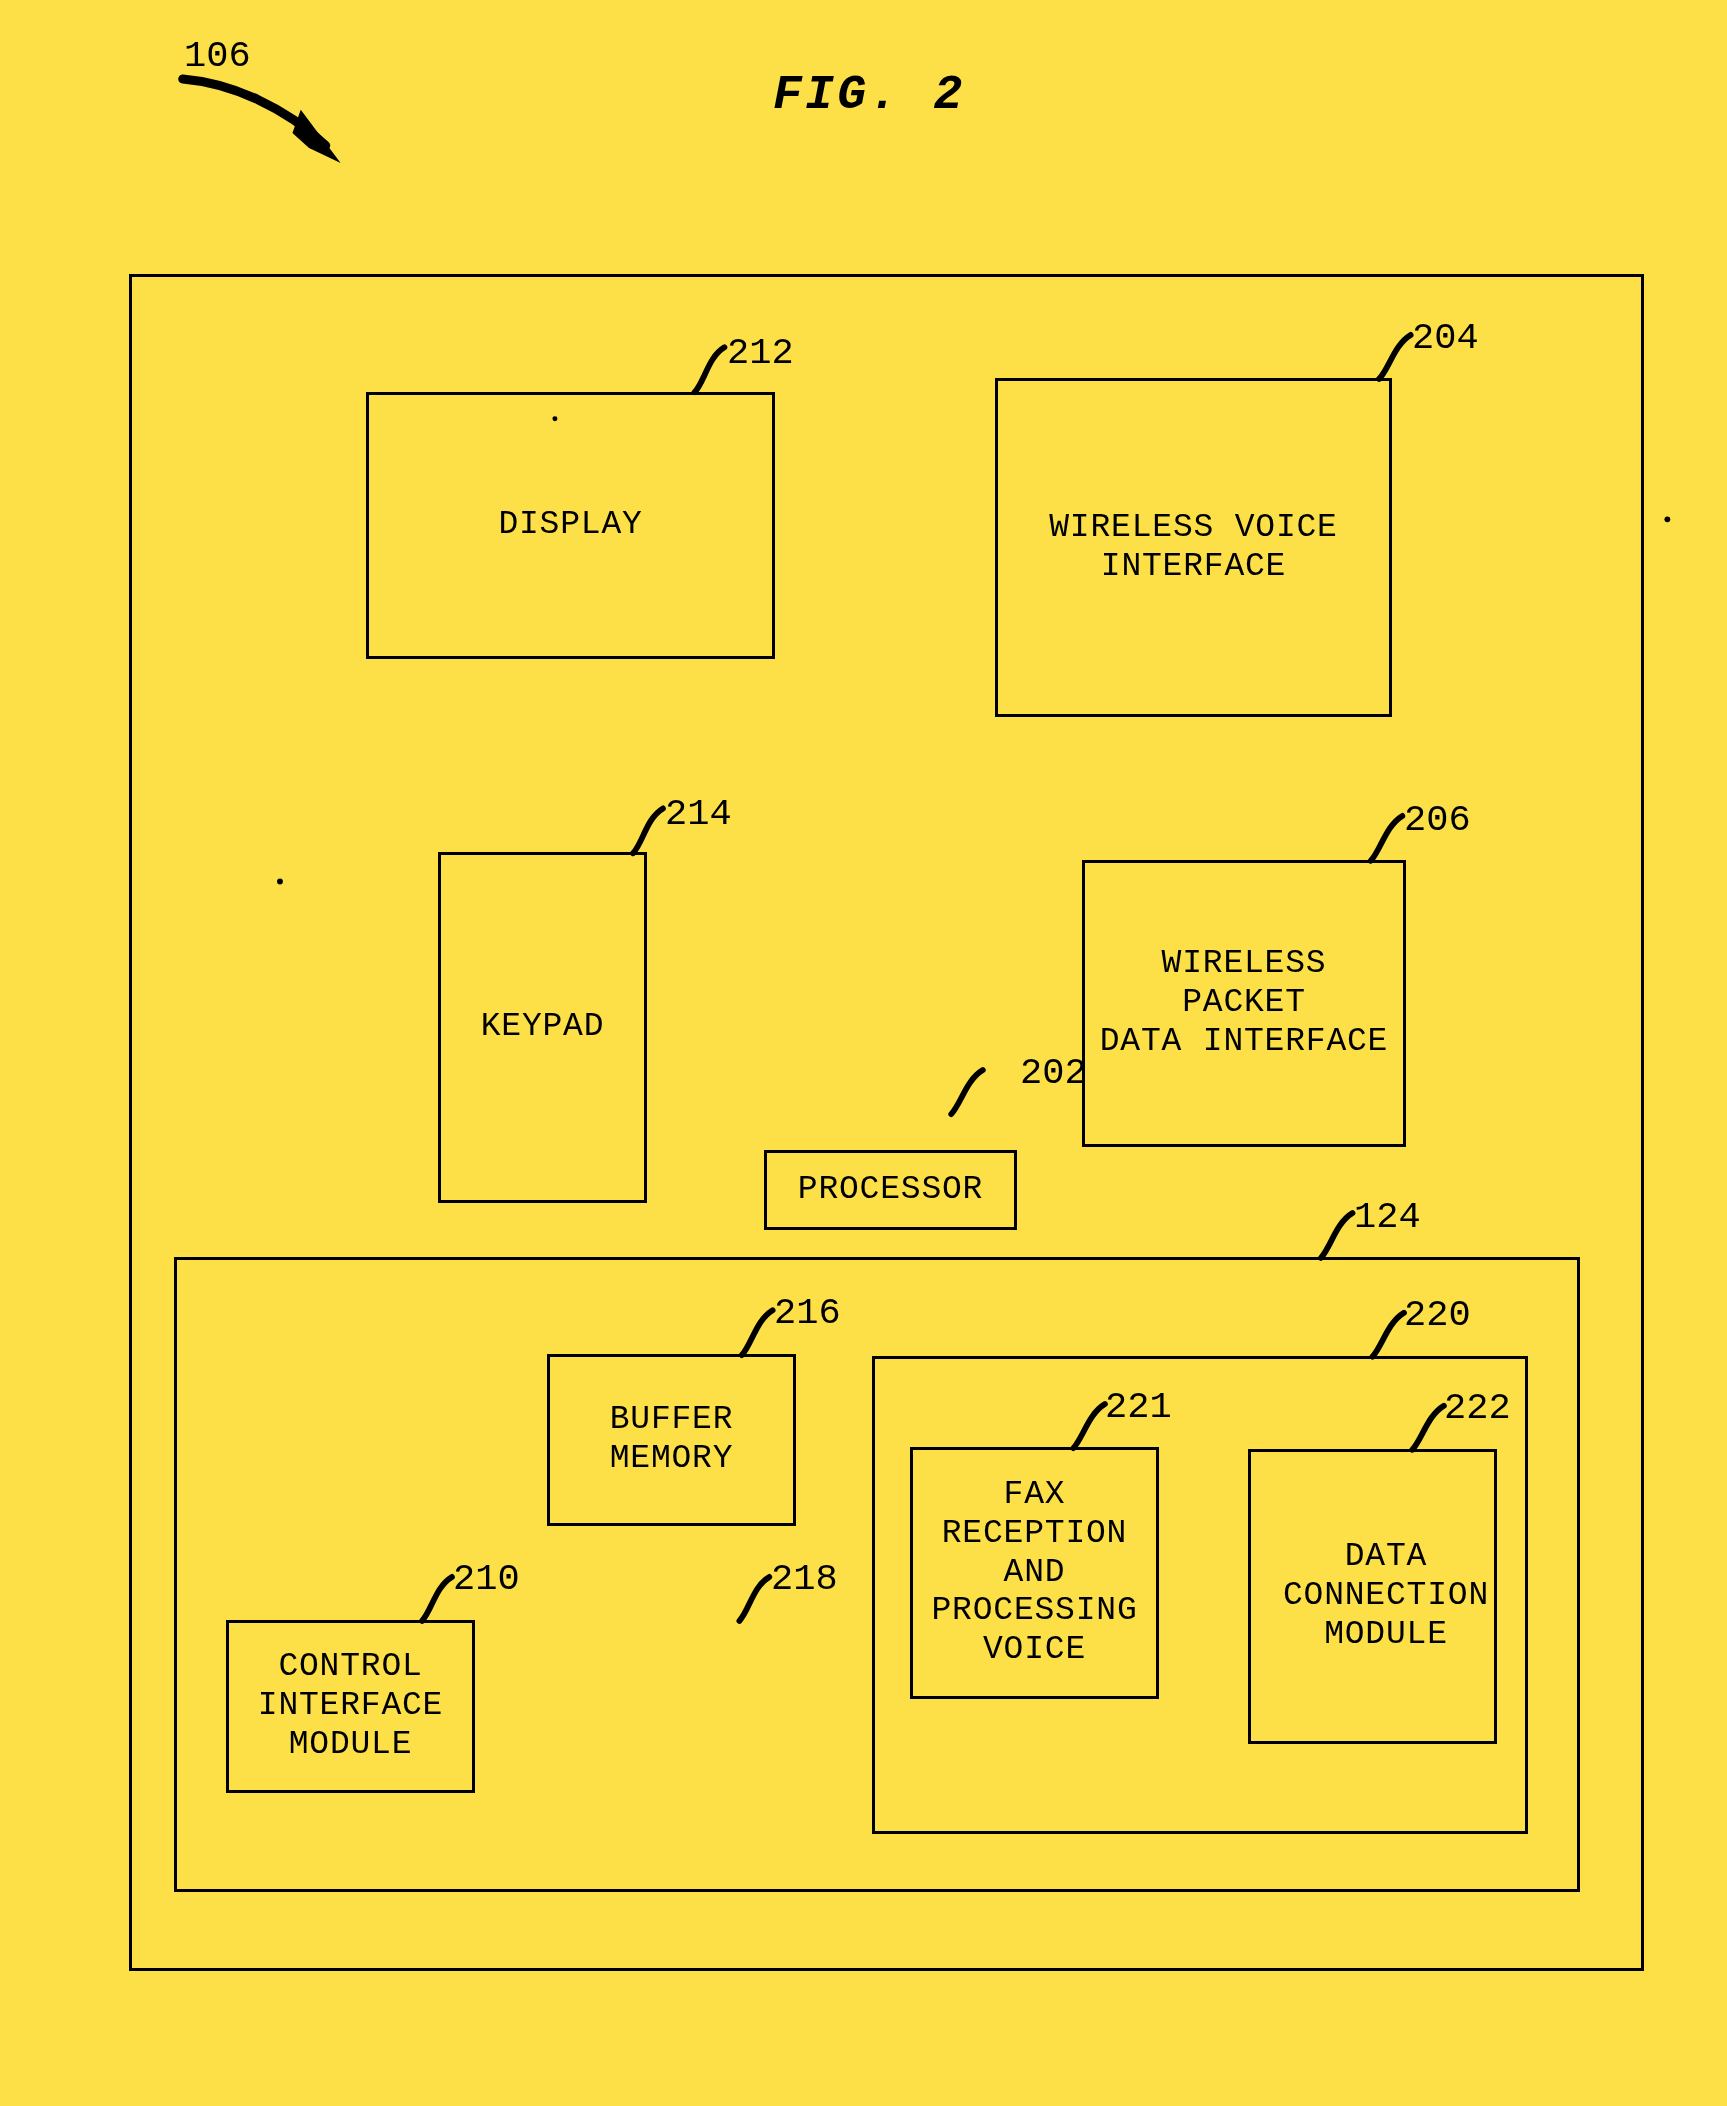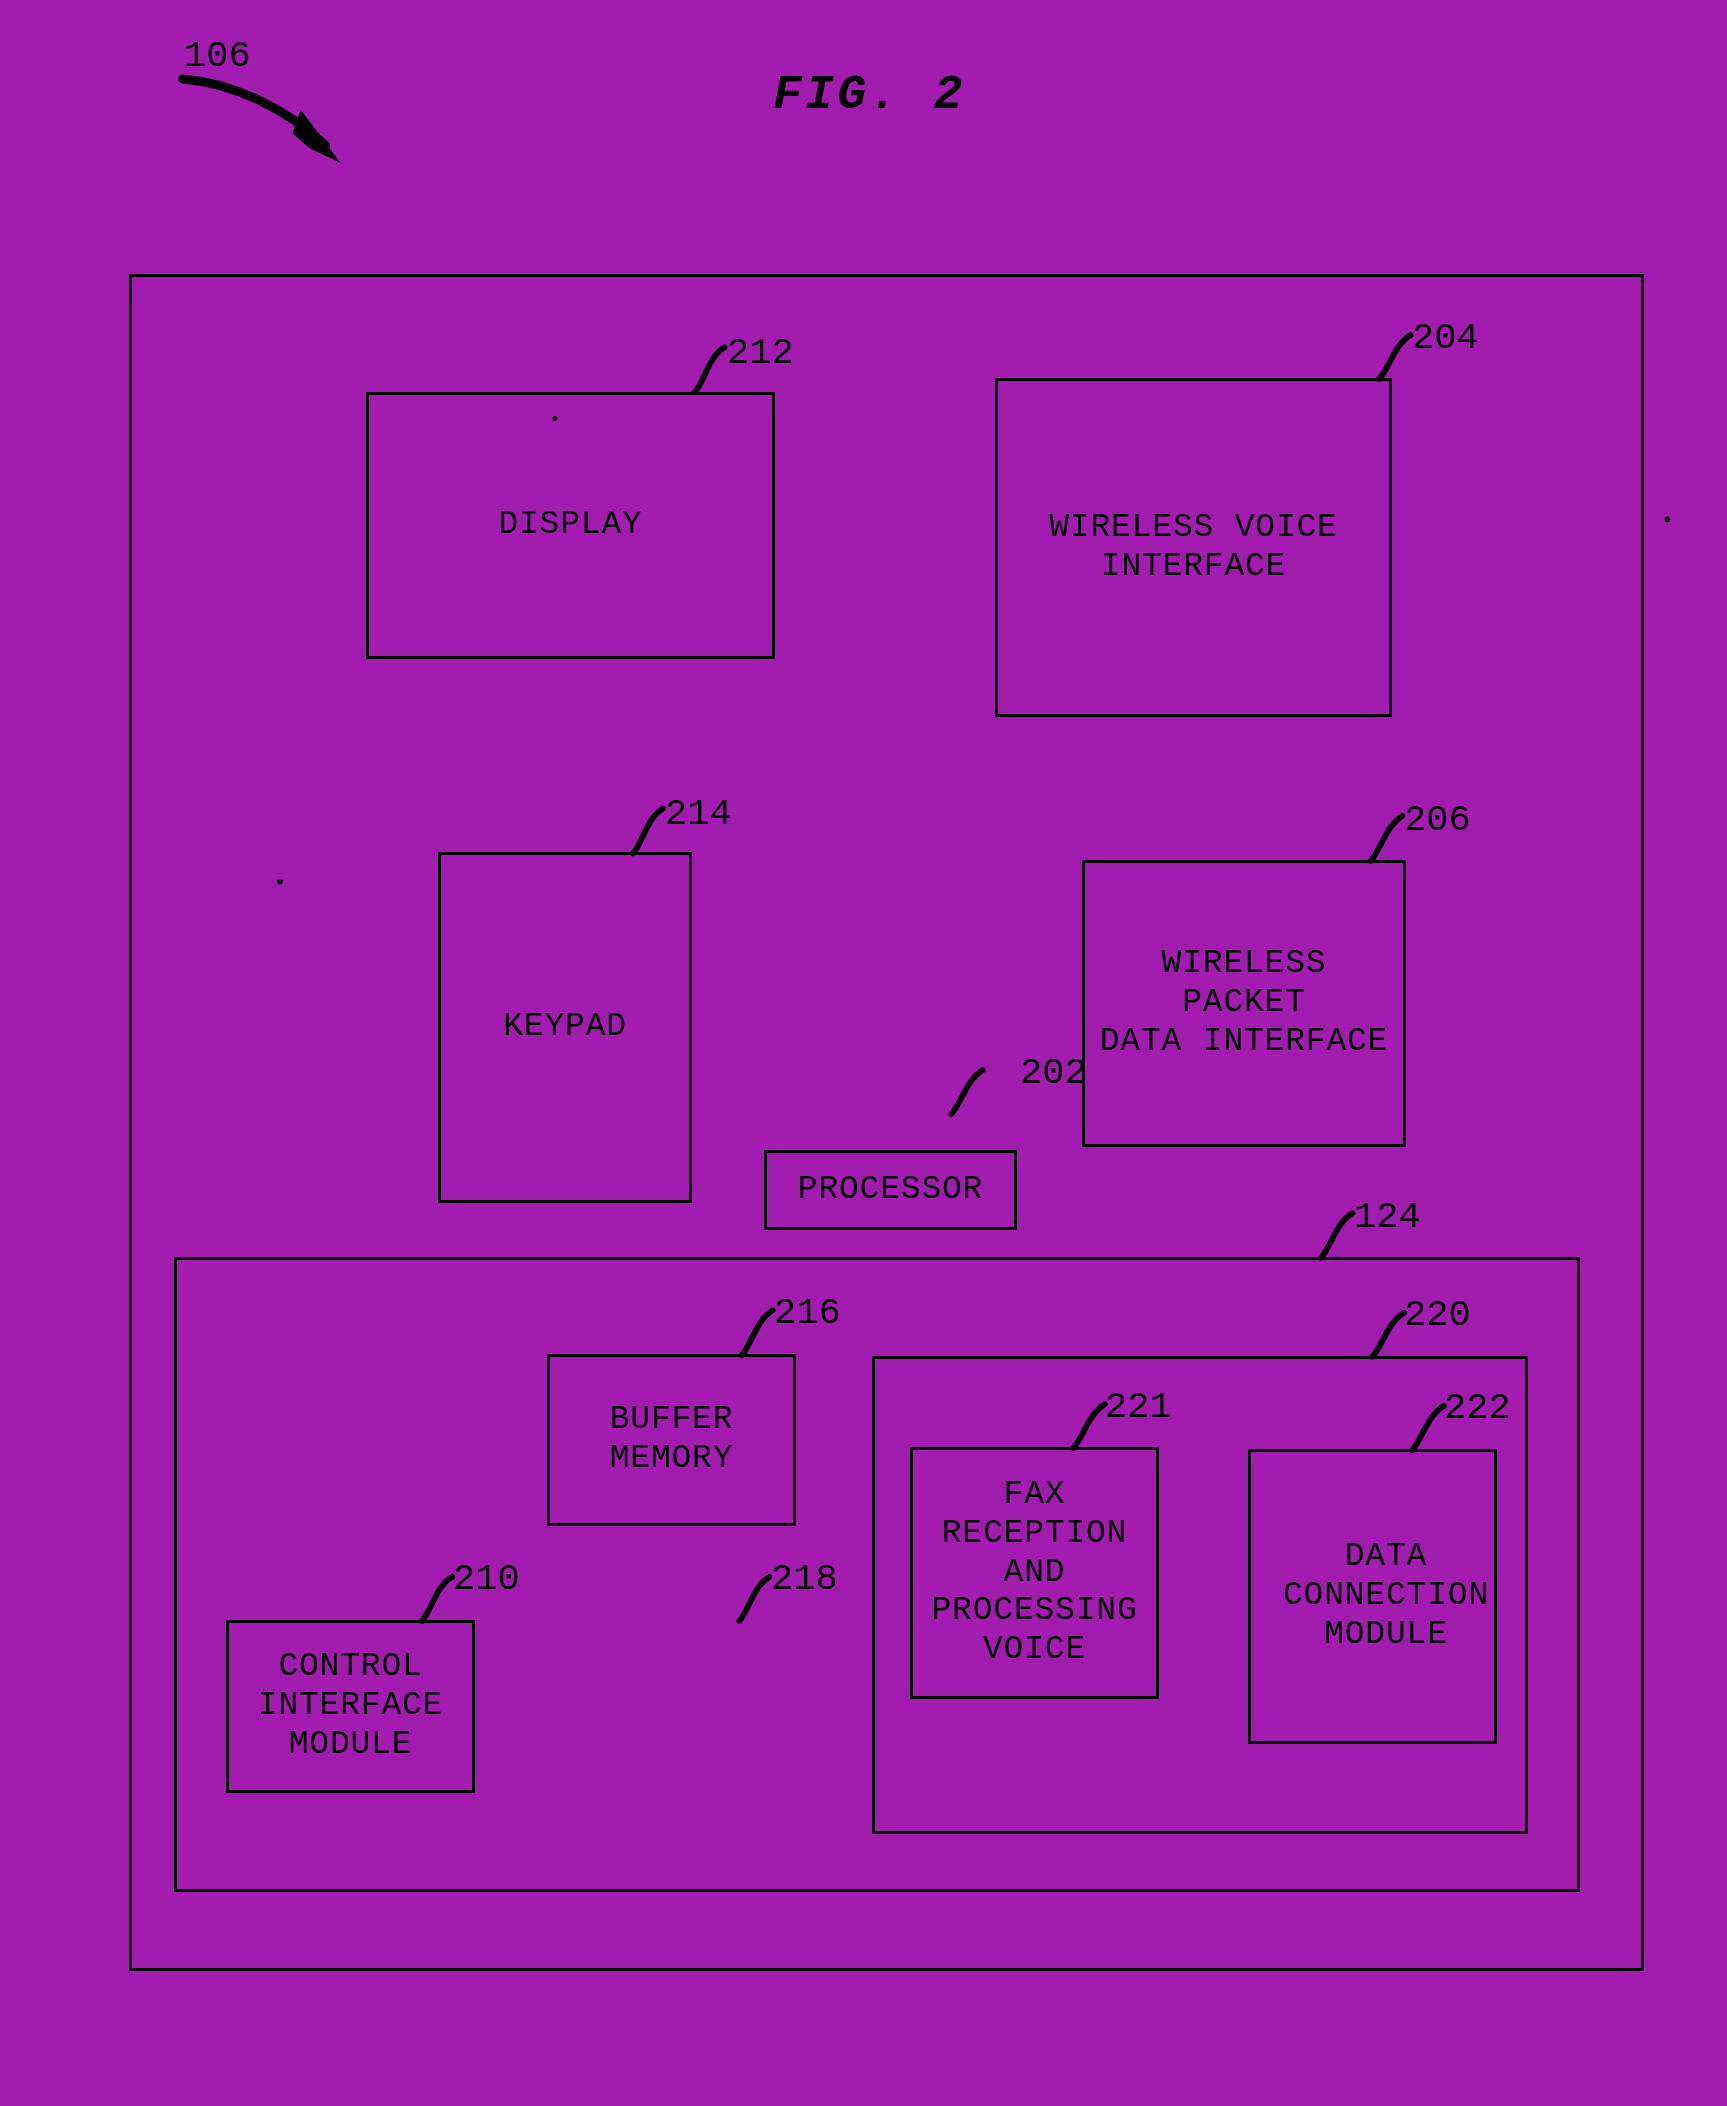--- a/index.html
+++ b/index.html
@@ -4,21 +4,21 @@
 <style>
   html, body {
     margin: 0;
     padding: 0;
     background: #ffffff;
   }
   #page {
     position: relative;
     width: 1728px;
     height: 2107px;
-    background: #a21caf;
+    background: #fde047;
     font-family: "Liberation Mono", "DejaVu Sans Mono", monospace;
     overflow: hidden;
   }
   svg.overlay {
     position: absolute;
     left: 0; top: 0;
     width: 1728px;
     height: 2107px;
     pointer-events: none;
   }
@@ -85,21 +85,21 @@
   <div class="box" style="left:366px; top:392px; width:409px; height:267px;">
     <span class="box-label">DISPLAY</span>
   </div>
   <div class="ref-num" style="left:727px; top:332px;">212</div>
 
   <div class="box" style="left:995px; top:378px; width:397px; height:339px;">
     <span class="box-label">WIRELESS VOICE INTERFACE</span>
   </div>
   <div class="ref-num" style="left:1412px; top:317px;">204</div>
 
-  <div class="box" style="left:438px; top:852px; width:254px; height:351px;">
+  <div class="box" style="left:438px; top:852px; width:209px; height:351px;">
     <span class="box-label">KEYPAD</span>
   </div>
   <div class="ref-num" style="left:665px; top:793px;">214</div>
 
   <div class="box" style="left:1082px; top:860px; width:324px; height:287px;">
     <span class="box-label">WIRELESS PACKET
 DATA INTERFACE</span>
   </div>
   <div class="ref-num" style="left:1404px; top:799px;">206</div>
 

